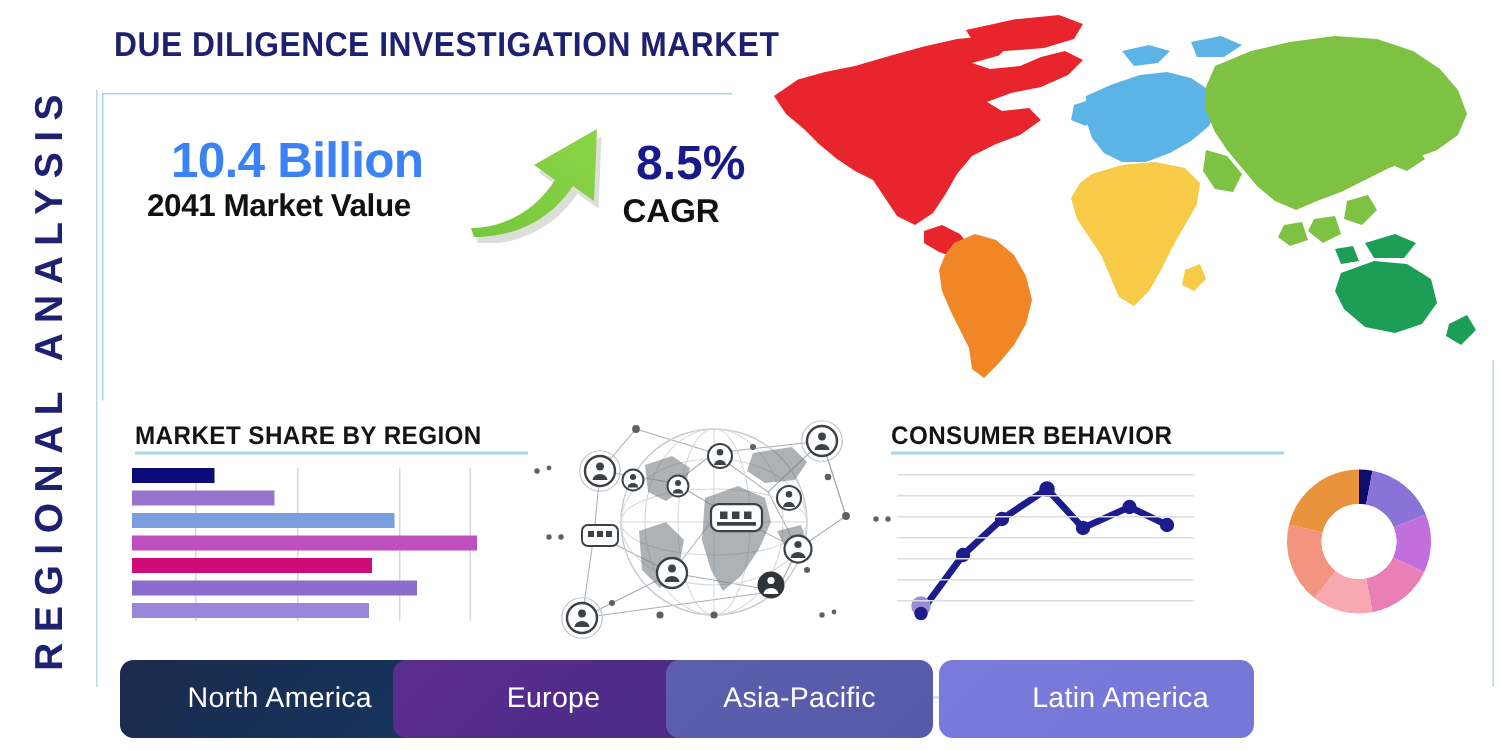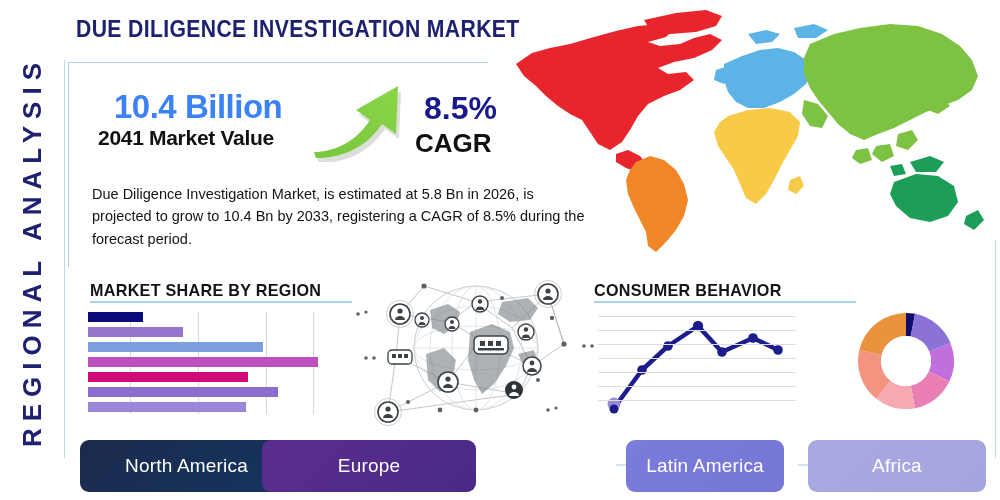--- a/index.html
+++ b/index.html
@@ -51,21 +51,21 @@
   }
   .stat-caption{
     position:absolute;left:8px;top:38px;font-size:21px;font-weight:700;
     color:#111;white-space:nowrap;letter-spacing:-.3px;
   }
   .cagr-value{
     position:absolute;left:318px;top:2px;font-size:32px;font-weight:700;
     color:#181a8c;white-space:nowrap;margin-left:16px;
   }
   .cagr-caption{
-    position:absolute;left:325px;top:40px;font-size:26px;font-weight:700;
+    position:absolute;left:325px;top:40px;font-size:22px;font-weight:700;
     color:#111;white-space:nowrap;
   }
   .arrow-wrap{position:absolute;left:222px;top:-6px;width:110px;height:80px;}
 
   .desc{
     position:absolute;left:92px;top:183px;width:498px;
     font-size:14.5px;line-height:1.55;color:#141414;
     font-family:"Liberation Sans", sans-serif;
   }
 
@@ -139,21 +139,20 @@
         </defs>
         <path d="M2,72 C22,72 44,62 58,40 L44,30 L86,6 L84,54 L70,44 C54,68 30,78 4,78 Z" fill="#9aa18e" opacity=".35" transform="translate(3,3)"></path>
         <path d="M2,70 C22,70 44,60 58,38 L44,28 L86,4 L84,52 L70,42 C54,66 30,76 4,76 Z" fill="url(#gArrow)"></path>
       </svg>
     </div>
 
     <div class="cagr-value">8.5%</div>
     <div class="cagr-caption">CAGR</div>
   </div>
 
-  <div class="desc">Due Diligence Investigation Market, is estimated at 5.8 Bn in 2026, is projected to grow to 10.4 Bn by 2033, registering a CAGR of 8.5% during the forecast period.</div>
 
   <div class="world-map">
     <svg viewBox="0 0 500 262" width="500" height="262">
       <g>
 
         <path fill="#e8252c" d="M18,60 L34,49 L52,44 L72,40 L96,33 L118,27 L140,22 L162,20 L176,25 L168,33 L150,38
           L162,42 L182,40 L196,34 L212,30 L224,36 L214,46 L196,54 L176,58 L160,64 L170,70 L188,68 L196,76
           L182,86 L166,92 L150,100 L140,112 L132,126 L124,138 L112,146 L100,140 L92,128 L84,116 L72,110
           L60,102 L48,92 L38,82 L26,72 Z"></path>
         <path fill="#e8252c" d="M146,16 L178,9 L208,6 L224,12 L218,22 L198,28 L172,30 L152,26 Z"></path>
@@ -364,21 +363,21 @@
     <div class="pill-link" style="left:354px;width:22px;"></div>
     <div class="pill-link" style="left:536px;width:22px;"></div>
     <div class="pill-link" style="left:718px;width:22px;"></div>
 
     <div class="pill" style="left:0px;width:213px;background:linear-gradient(135deg,#1b2a4d,#15355e);">
       <span>North America</span>
     </div>
     <div class="pill" style="left:182px;width:214px;background:linear-gradient(135deg,#5b2d8e,#4a2a87);">
       <span>Europe</span>
     </div>
-    <div class="pill" style="left:546px;width:158px;background:linear-gradient(135deg,#7b7bdc,#7676d6);">
+    <div class="pill" style="left:364px;width:178px;background:linear-gradient(135deg,#5b5fae,#565aa8);">
+      <span>Asia-Pacific</span>
+    </div>
+    <div class="pill" style="left:546px;width:178px;background:linear-gradient(135deg,#7b7bdc,#7676d6);padding-left:32px;">
       <span>Latin America</span>
     </div>
-    <div class="pill" style="left:728px;width:178px;background:linear-gradient(135deg,#a9a9e2,#a4a4de);">
-      <span>Africa</span>
-    </div>
   </div>
 
 </div>
 
 </body></html>

